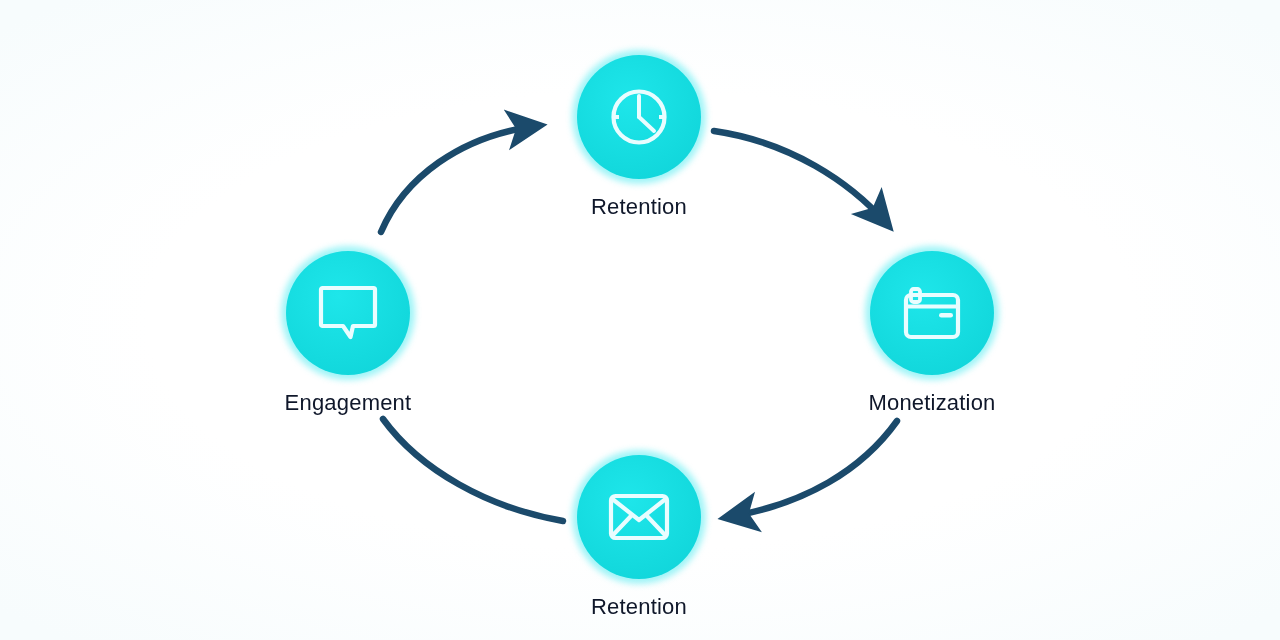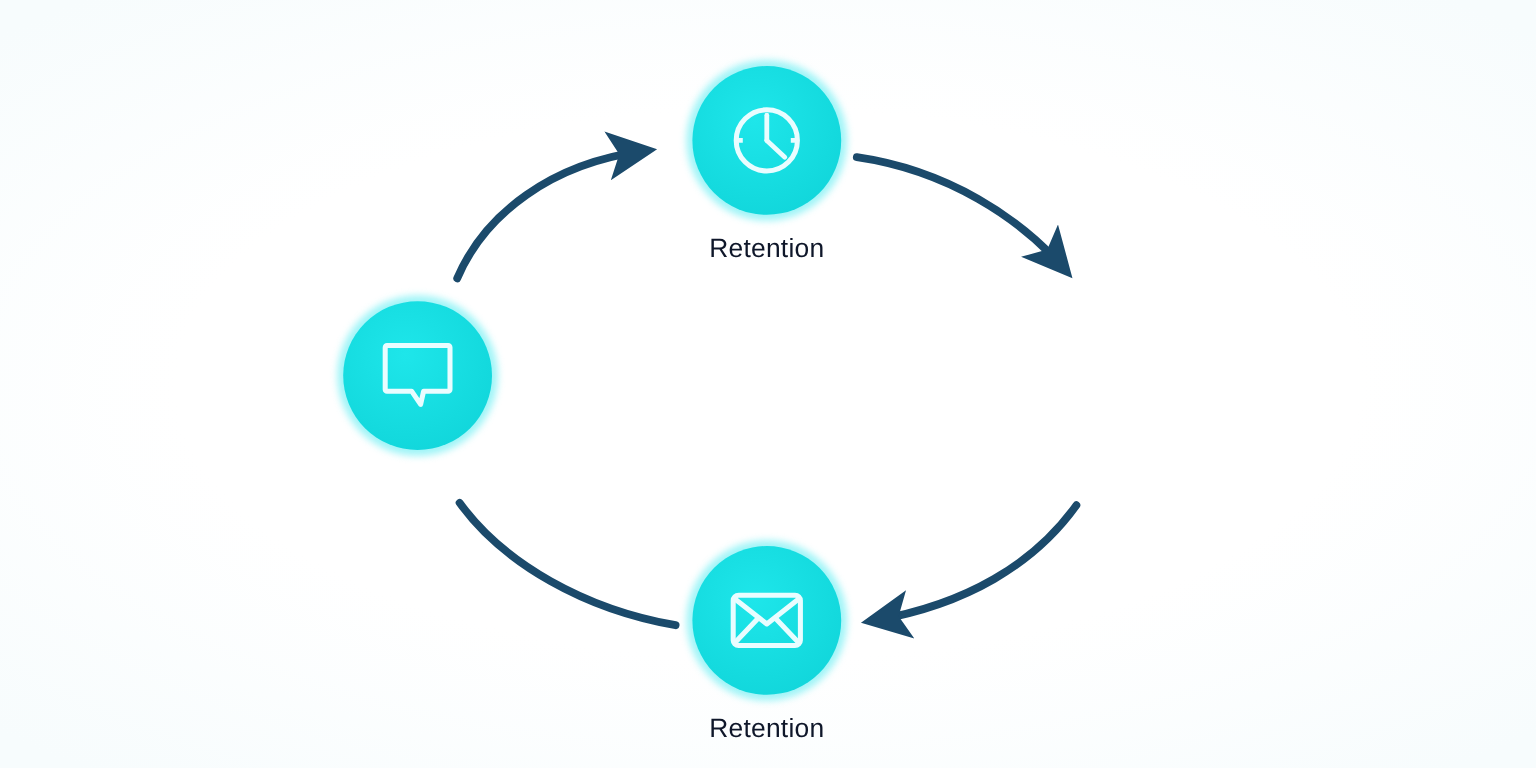--- a/index.html
+++ b/index.html
@@ -109,38 +109,53 @@
 
   <div class="node" id="node-engagement">
     <div class="disc-wrap">
       <div class="glow"></div>
       <div class="disc">
         <svg width="62" height="58" viewBox="0 0 62 58">
           <path d="M5.5,4 H56.5 a1.5,1.5 0 0 1 1.5,1.5 V40.5 a1.5,1.5 0 0 1 -1.5,1.5 H36 l-2.5,11 -7.5,-11 H5.5 A1.5,1.5 0 0 1 4,40.5 V5.5 A1.5,1.5 0 0 1 5.5,4 Z" fill="none" stroke="#e9fdff" stroke-width="4.2" stroke-linejoin="round"></path>
         </svg>
       </div>
     </div>
+    <div class="label">Engagement</div>
   </div>
 
   <div class="node" id="node-retention-top">
     <div class="disc-wrap">
       <div class="glow"></div>
       <div class="disc">
         <svg width="62" height="62" viewBox="0 0 62 62">
           <circle cx="31" cy="31" r="25.5" fill="none" stroke="#e9fdff" stroke-width="4.2"></circle>
           <line x1="5.5" y1="31" x2="11" y2="31" stroke="#e9fdff" stroke-width="4"></line>
           <line x1="51" y1="31" x2="56.5" y2="31" stroke="#e9fdff" stroke-width="4"></line>
           <line x1="31" y1="31" x2="31" y2="10" stroke="#e9fdff" stroke-width="4" stroke-linecap="round"></line>
           <line x1="31" y1="31" x2="46" y2="45" stroke="#e9fdff" stroke-width="4" stroke-linecap="round"></line>
         </svg>
       </div>
     </div>
     <div class="label">Retention</div>
   </div>
 
+  <div class="node" id="node-monetization">
+    <div class="disc-wrap">
+      <div class="glow"></div>
+      <div class="disc">
+        <svg width="64" height="60" viewBox="0 0 64 60">
+          <rect x="11" y="6" width="9" height="13" rx="2.6" fill="none" stroke="#e9fdff" stroke-width="3.8"></rect>
+          <rect x="6" y="12" width="52" height="42" rx="5" fill="none" stroke="#e9fdff" stroke-width="4.2"></rect>
+          <line x1="6.5" y1="23.5" x2="57.5" y2="23.5" stroke="#e9fdff" stroke-width="4.2"></line>
+          <rect x="39" y="30" width="14" height="4.6" rx="2.3" fill="#e9fdff"></rect>
+        </svg>
+      </div>
+    </div>
+    <div class="label">Monetization</div>
+  </div>
 
   <div class="node" id="node-retention-bottom">
     <div class="disc-wrap">
       <div class="glow"></div>
       <div class="disc">
         <svg width="64" height="52" viewBox="0 0 64 52">
           <rect x="4" y="5" width="56" height="42" rx="4.5" fill="none" stroke="#e9fdff" stroke-width="4.2"></rect>
           <path d="M6,8.5 L32,29 L58,8.5" fill="none" stroke="#e9fdff" stroke-width="4.2" stroke-linecap="round" stroke-linejoin="round"></path>
           <path d="M6,44 L24,25" fill="none" stroke="#e9fdff" stroke-width="4.2" stroke-linecap="round"></path>
           <path d="M58,44 L40,25" fill="none" stroke="#e9fdff" stroke-width="4.2" stroke-linecap="round"></path>

